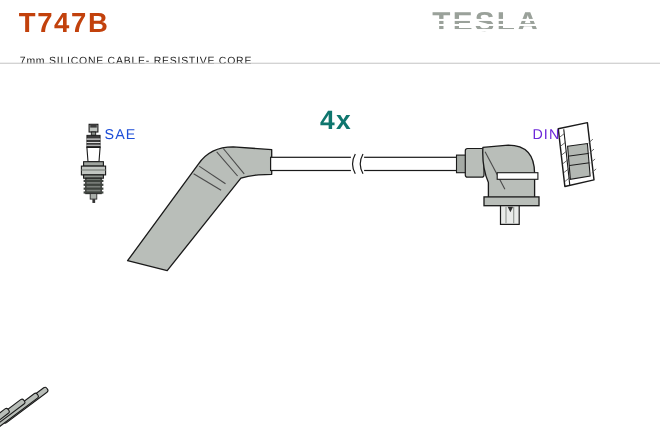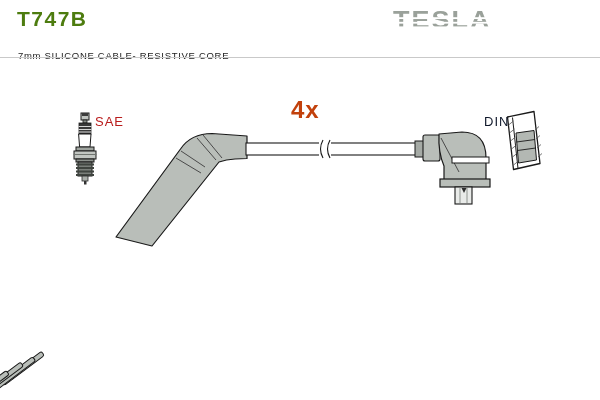--- a/index.html
+++ b/index.html
@@ -6,21 +6,21 @@
   body{
     width:600px;height:400px;
     background:#ffffff;
     font-family:"Liberation Sans", sans-serif;
     position:relative;
     overflow:hidden;
     color:#111;
   }
   .part-number{
     position:absolute;left:17px;top:7px;
-    font-size:21px;font-weight:bold;letter-spacing:1.5px;color:#4d7c0f;
+    font-size:25px;font-weight:bold;letter-spacing:1.5px;color:#c2410c;
   }
   .subtitle{
     position:absolute;left:18px;top:50px;
     font-size:9.5px;letter-spacing:0.7px;color:#1c1c1c;
   }
   .tesla-logo{
     position:absolute;left:393px;top:8px;width:102px;height:27px;
     font-size:27px;font-weight:bold;letter-spacing:2px;line-height:27px;
     color:#9aa19a;
     transform:scaleY(0.92);transform-origin:top left;
@@ -32,29 +32,29 @@
   .logo-stripe.s2{top:15px;}
   .logo-stripe.s3{top:20px;}
   .divider{
     position:absolute;left:0;top:57px;width:600px;height:1px;background:#c9c9c9;
   }
   .diagram-svg{
     position:absolute;left:0;top:0;width:600px;height:400px;
   }
   .label-sae{
     position:absolute;left:95px;top:114px;
-    font-size:13px;letter-spacing:1px;color:#b91c1c;
+    font-size:13px;letter-spacing:1px;color:#1d4ed8;
   }
   .label-din{
     position:absolute;left:484px;top:114px;
-    font-size:13px;letter-spacing:1px;color:#0f172a;
+    font-size:13px;letter-spacing:1px;color:#6d28d9;
   }
   .label-qty{
     position:absolute;left:291px;top:96px;
-    font-size:24px;font-weight:bold;letter-spacing:1px;color:#c2410c;
+    font-size:24px;font-weight:bold;letter-spacing:1px;color:#0f766e;
   }
 </style>
 </head>
 <body>
 
 <div class="part-number">T747B</div>
 <div class="subtitle">7mm SILICONE CABLE- RESISTIVE CORE</div>
 
 <div class="tesla-logo">
   <span>TESLA</span>

